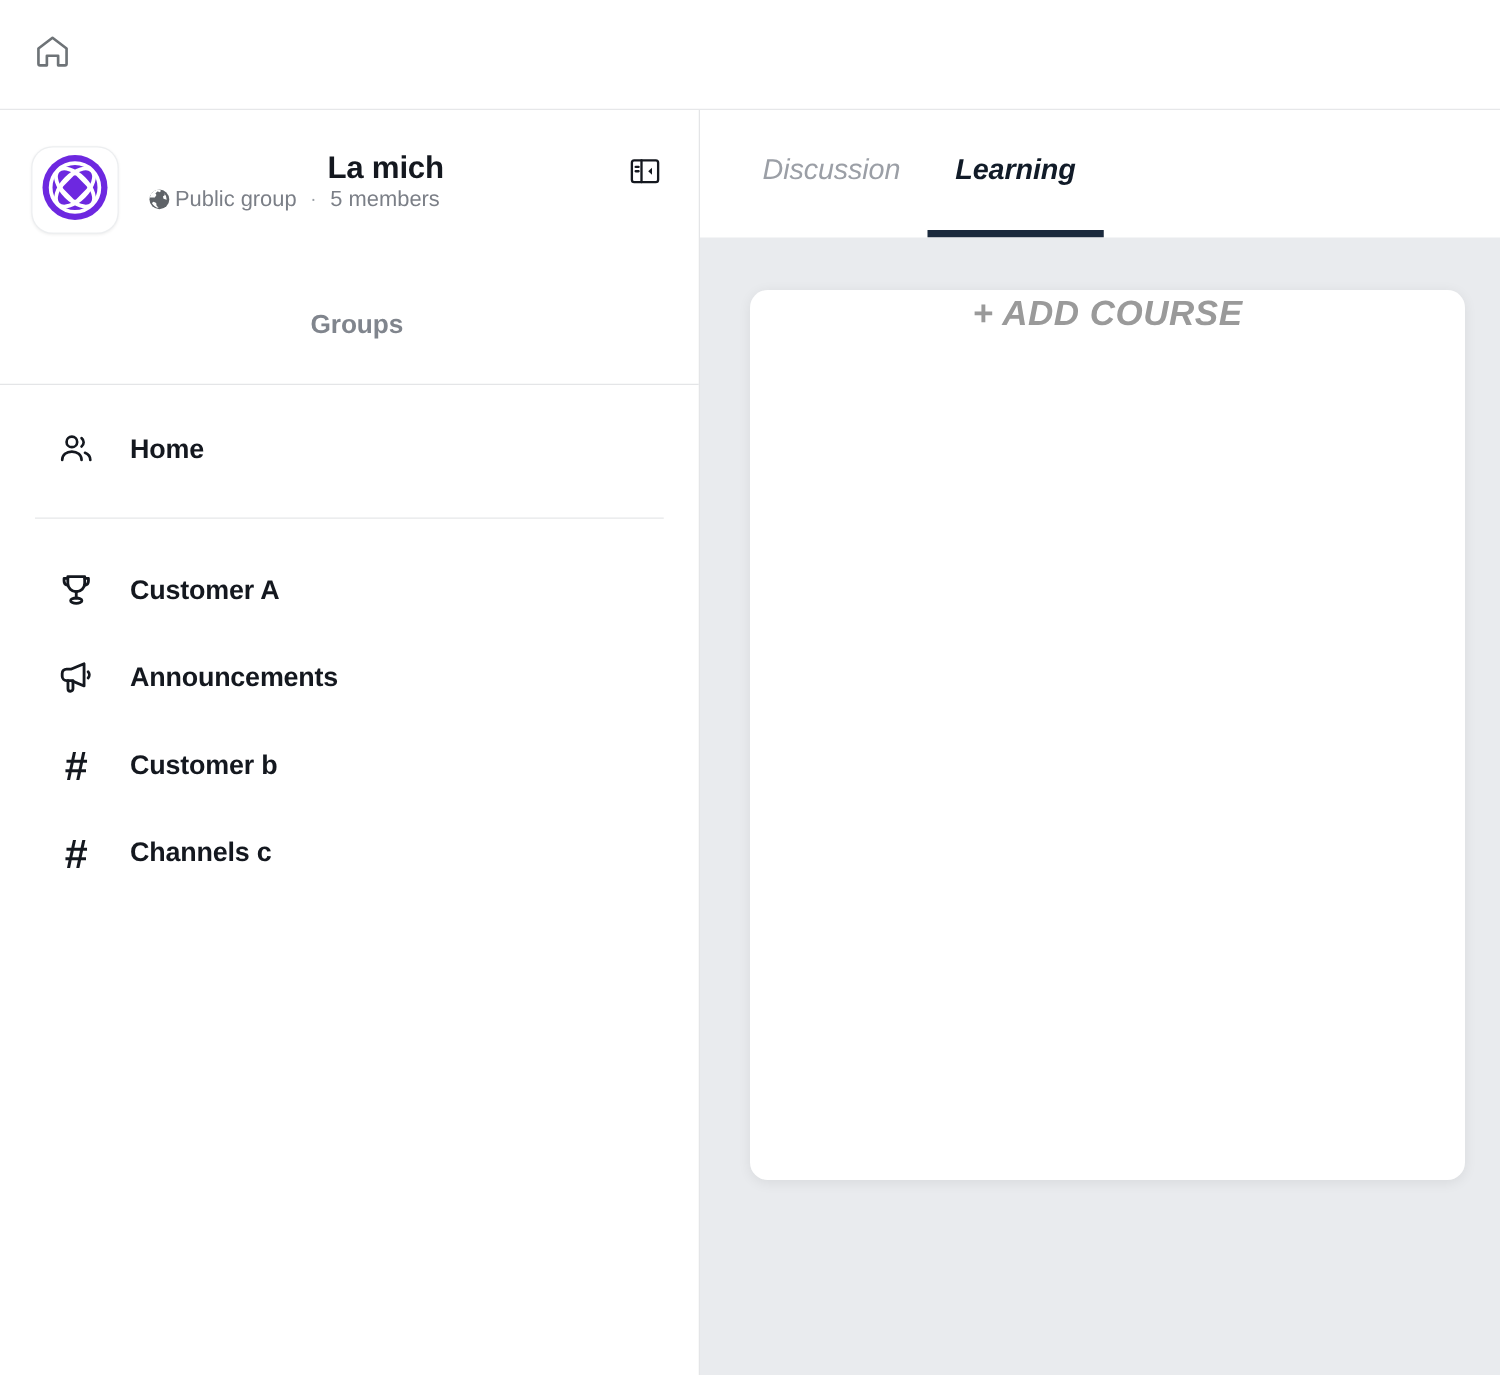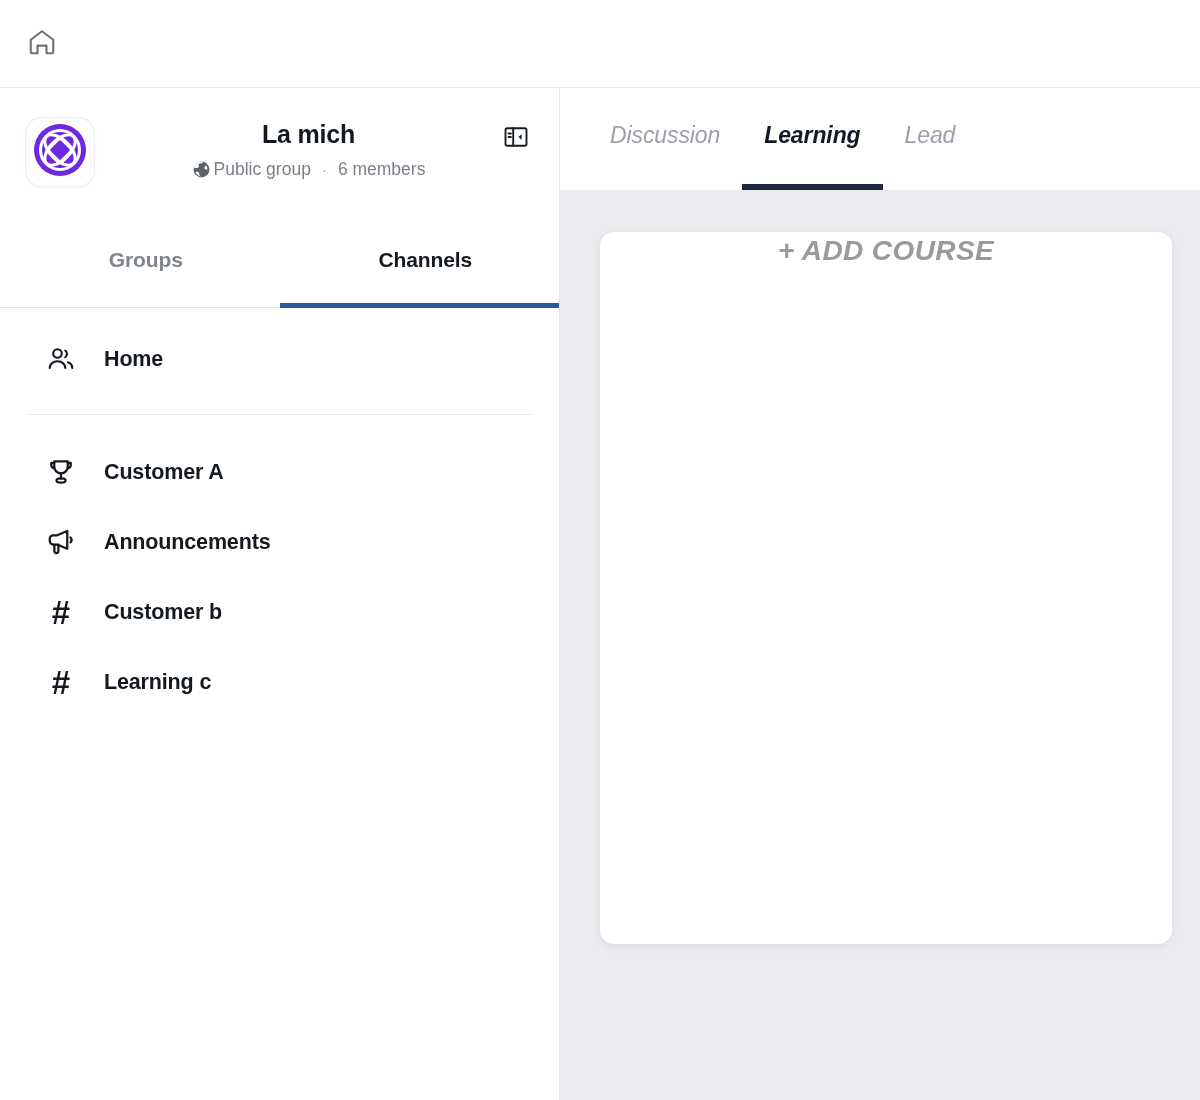--- a/index.html
+++ b/index.html
@@ -78,27 +78,25 @@
   }
   .group-title {
     font-size: 25px;
     font-weight: 700;
     color: #14181f;
     letter-spacing: -0.2px;
     line-height: 1.15;
     text-align: center;
   }
   .group-sub {
-    margin-top: 10px;
     display: flex;
     align-items: center;
     font-size: 17.5px;
     color: #7b7f87;
     white-space: nowrap;
-    justify-content: center;
   }
   .globe-icon { margin-right: 3px; display: inline-flex; }
   .dot-sep { margin: 0 11px; color: #9aa0a6; font-size: 15px; }
 
   .collapse-btn {
     width: 34px;
     height: 34px;
     display: flex;
     align-items: center;
     justify-content: center;
@@ -279,44 +277,41 @@
           <span class="globe-icon">
             <svg width="19" height="19" viewBox="0 0 24 24">
               <circle cx="12" cy="12" r="10" fill="#5f6368"></circle>
               <path d="M12 2a10 10 0 0 0-9.8 8h5.2l1.6-2.4-1-1.8 2.4-2.1 1.5 1 1.9-1.2A10 10 0 0 0 12 2z" fill="#ffffff"></path>
               <path d="M16.5 5.2l1.1 2.3-2 1.6.6 2.2 3.2 1.1A10 10 0 0 0 16.5 5.2z" fill="#ffffff"></path>
               <path d="M6.2 14.4l2.6 1.3.3 2.6 2.2 2.5a10 10 0 0 1-6.9-5.1z" fill="#ffffff"></path>
             </svg>
           </span>
           <span>Public group</span>
           <span class="dot-sep">·</span>
-          <span>6 members</span>
+          <span>5 members</span>
         </div>
       </div>
 
       <div class="collapse-btn">
         <span>
           <svg width="28" height="28" viewBox="0 0 24 24" fill="none" stroke="#14181f" stroke-width="1.6" stroke-linecap="round" stroke-linejoin="round">
             <rect x="3" y="4.5" width="18" height="15" rx="1.6"></rect>
             <line x1="9.6" y1="4.5" x2="9.6" y2="19.5"></line>
             <line x1="5.6" y1="9" x2="7.6" y2="9"></line>
             <line x1="5.6" y1="12" x2="7.6" y2="12"></line>
             <path d="M16.8 9.6 14.2 12l2.6 2.4z" fill="#14181f" stroke="none"></path>
           </svg>
         </span>
       </div>
     </div>
 
     <div class="sb-tabs">
       <div class="sb-tab">
         <span>Groups</span>
       </div>
-      <div class="sb-tab active">
-        <span>Channels</span>
-      </div>
     </div>
 
     <div class="chan-list">
 
       <div class="chan-item">
         <span class="chan-icon">
           <svg width="30" height="30" viewBox="0 0 24 24" fill="none" stroke="#14181f" stroke-width="1.7" stroke-linecap="round" stroke-linejoin="round">
             <circle cx="9.2" cy="7.6" r="3.4"></circle>
             <path d="M3 19.2c0-3.3 2.8-5.4 6.2-5.4s6.2 2.1 6.2 5.4"></path>
             <path d="M15.4 5.2a3.4 3.4 0 0 1 0 5.4"></path>
@@ -356,38 +351,35 @@
         <span class="chan-icon">
           <span class="hash">#</span>
         </span>
         <span class="chan-label">Customer b</span>
       </div>
 
       <div class="chan-item">
         <span class="chan-icon">
           <span class="hash">#</span>
         </span>
-        <span class="chan-label">Learning c</span>
+        <span class="chan-label">Channels c</span>
       </div>
 
     </div>
   </div>
 
   <div class="main">
 
     <div class="main-tabs">
       <div class="m-tab">
         <span>Discussion</span>
       </div>
       <div class="m-tab active">
         <span>Learning</span>
       </div>
-      <div class="m-tab">
-        <span>Lead</span>
-      </div>
     </div>
 
     <div class="main-body">
       <div class="course-card">
         <span class="add-course-label">+ ADD COURSE</span>
       </div>
     </div>
 
   </div>
 </div>

